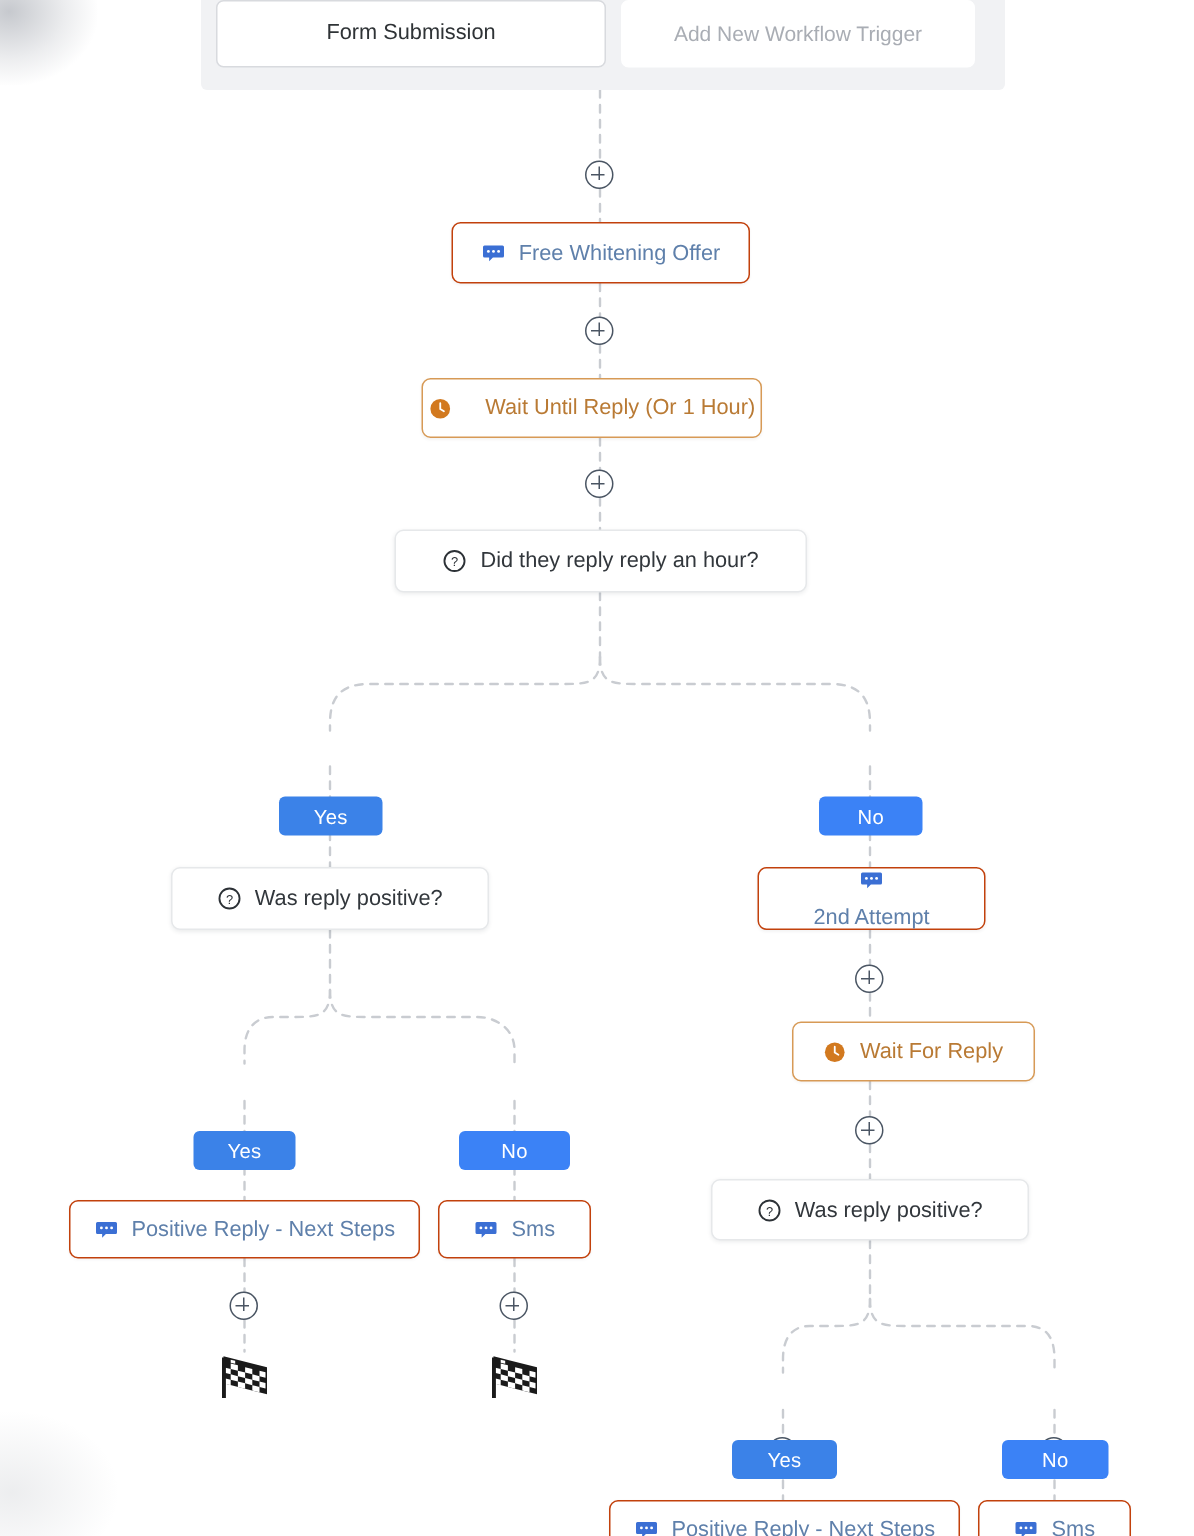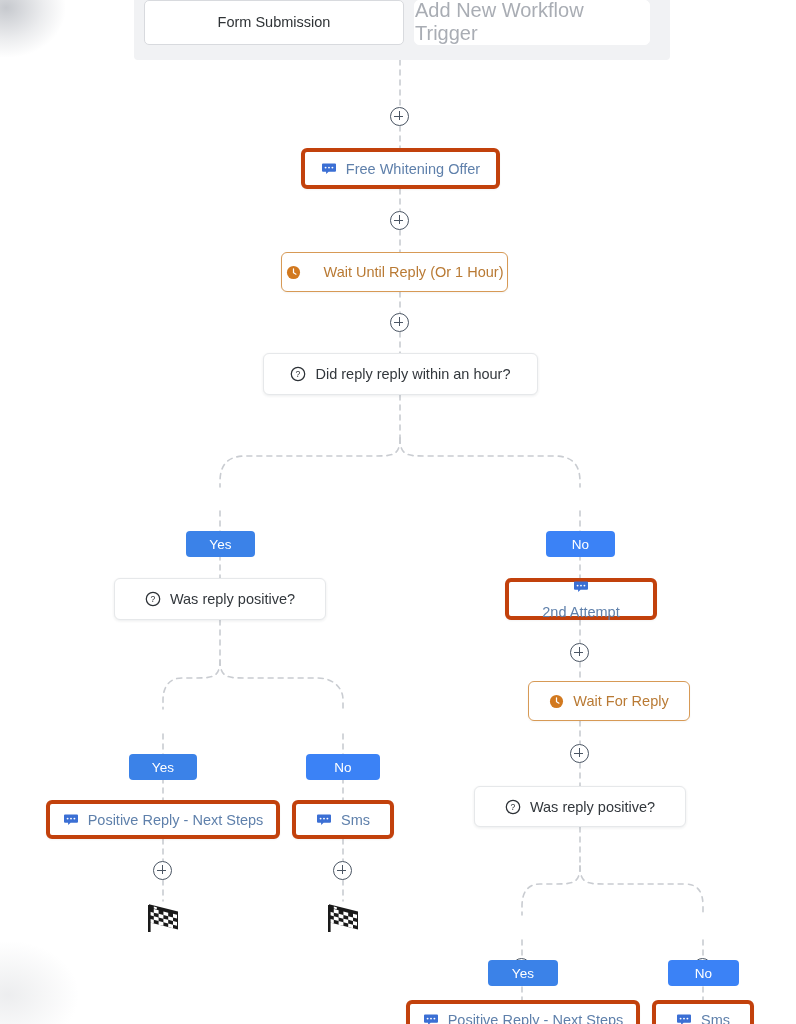--- a/index.html
+++ b/index.html
@@ -60,21 +60,21 @@
   }
   .trigger-add {
     width: 236px;
     height: 45px;
     background: #ffffff;
     border: 1px solid #ffffff;
     border-radius: 5px;
     display: flex;
     align-items: center;
     justify-content: center;
-    font-size: 20px;
+    font-size: 14px;
     color: #a9adb4;
     box-sizing: border-box;
   }
 
   
   #wires {
     position: absolute;
     left: 0; top: 0;
     width: 796px; height: 1024px;
     pointer-events: none;
@@ -87,21 +87,21 @@
     display: flex;
     align-items: center;
     justify-content: center;
     gap: 9px;
     border-radius: 6px;
     background: #ffffff;
     font-size: 14.5px;
     white-space: nowrap;
   }
   .node.action {
-    border: 4px solid #c2410c;
+    border: 1px solid #c2410c;
     color: #5f80ab;
     box-shadow: 0 1px 2px rgba(30,40,60,0.05);
   }
   .node.wait {
     border: 1px solid #d79a56;
     color: #b97a34;
     box-shadow: 0 1px 2px rgba(60,40,10,0.05);
   }
   .node.condition {
     border: 1px solid #e6e8ea;
@@ -269,21 +269,21 @@
     <span>Wait Until Reply (Or 1 Hour)</span>
   </div>
 
   <div class="node condition" style="left:263px; top:353px; width:275px; height:42px;">
     <span class="ico ico-q">
       <svg viewBox="0 0 16 16" width="16" height="16">
         <circle cx="8" cy="8" r="6.7" fill="none" stroke="#2c3136" stroke-width="1.25"></circle>
         <text x="8" y="11.4" text-anchor="middle" font-size="8.6" font-family="Liberation Sans, sans-serif" fill="#2c3136">?</text>
       </svg>
     </span>
-    <span>Did reply reply within an hour?</span>
+    <span>Did they reply reply an hour?</span>
   </div>
 
   <div class="pill yes" style="left:186px; top:485px; width:69px;">
     <span>Yes</span>
   </div>
   <div class="pill no" style="left:546px; top:485px; width:69px;">
     <span>No</span>
   </div>
 
   <div class="node condition" style="left:114px; top:578px; width:212px; height:42px;">

